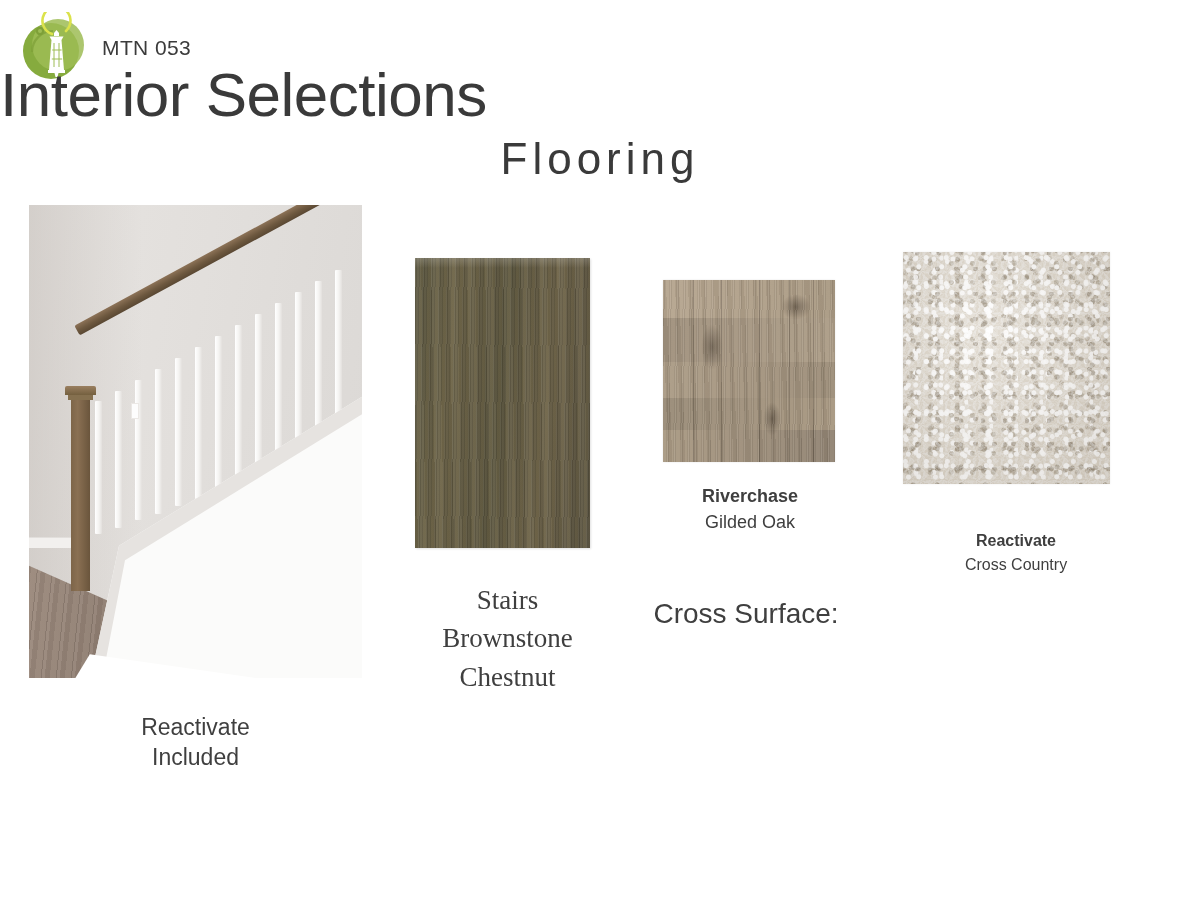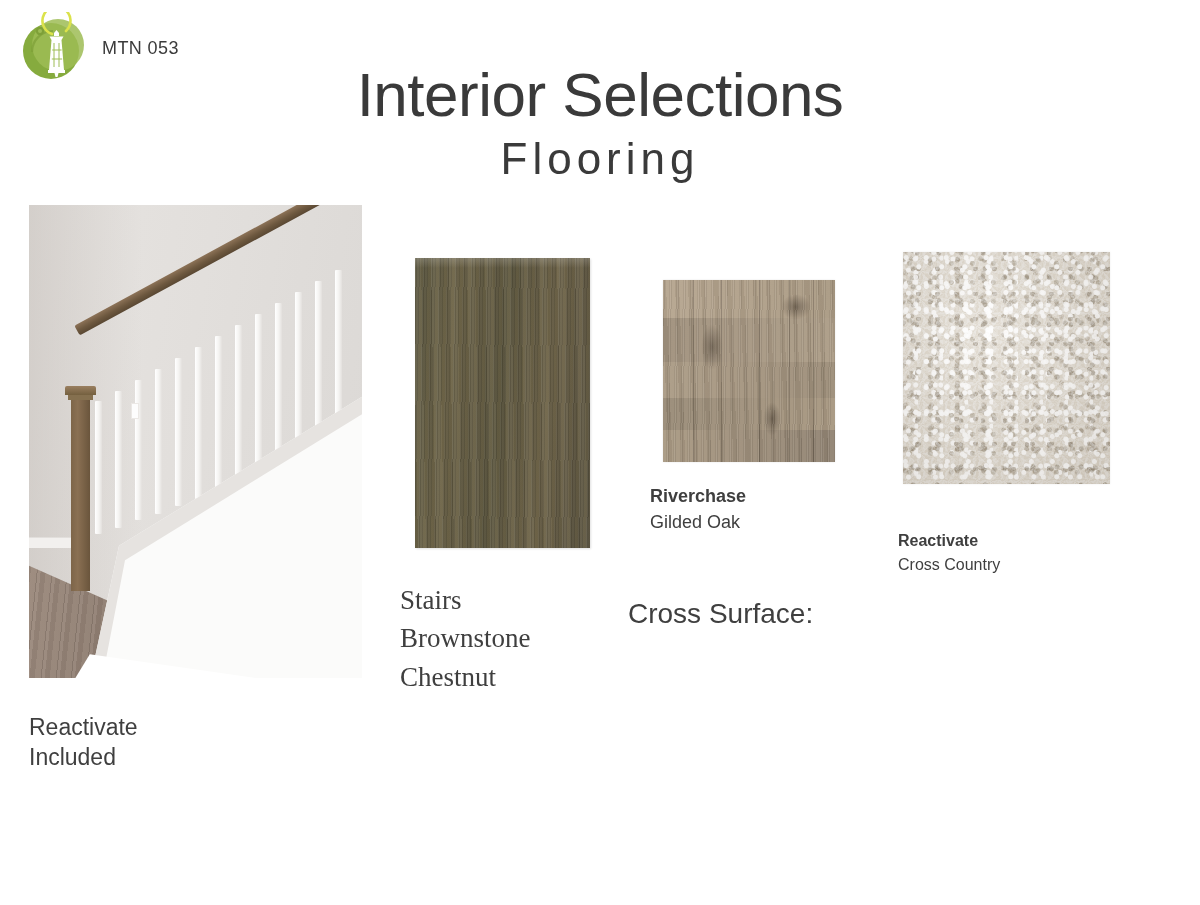--- a/index.html
+++ b/index.html
@@ -26,35 +26,35 @@
     align-items: center;
     gap: 10px;
   }
   .logo-mark {
     width: 74px;
     height: 74px;
     position: relative;
     flex: none;
   }
   .logo-code {
-    font-size: 18px;
+    font-size: 21px;
     color: #3b3b3b;
     letter-spacing: 0.4px;
     font-family: "Liberation Sans", sans-serif;
     white-space: nowrap;
     padding-bottom: 2px;
   }
 
   
   .title-main {
     position: absolute;
     left: 0;
     right: 0;
     top: 62px;
-    text-align: center;
+    text-align: left;
     font-size: 62px;
     font-weight: 400;
     color: #3a3a3a;
     letter-spacing: -0.5px;
     line-height: 1.05;
   }
   .title-sub {
     position: absolute;
     left: 0;
     right: 0;
@@ -63,20 +63,21 @@
     font-size: 44px;
     font-weight: 400;
     color: #3a3a3a;
     letter-spacing: 5px;
     line-height: 1.1;
   }
 
   
   .caption {
     position: absolute;
+    text-align: center;
     color: #3f3f3f;
     line-height: 1.30;
   }
   .cap-strong { font-weight: 700; }
 
   
   .stairs-photo {
     position: absolute;
     left: 29px;
     top: 205px;

